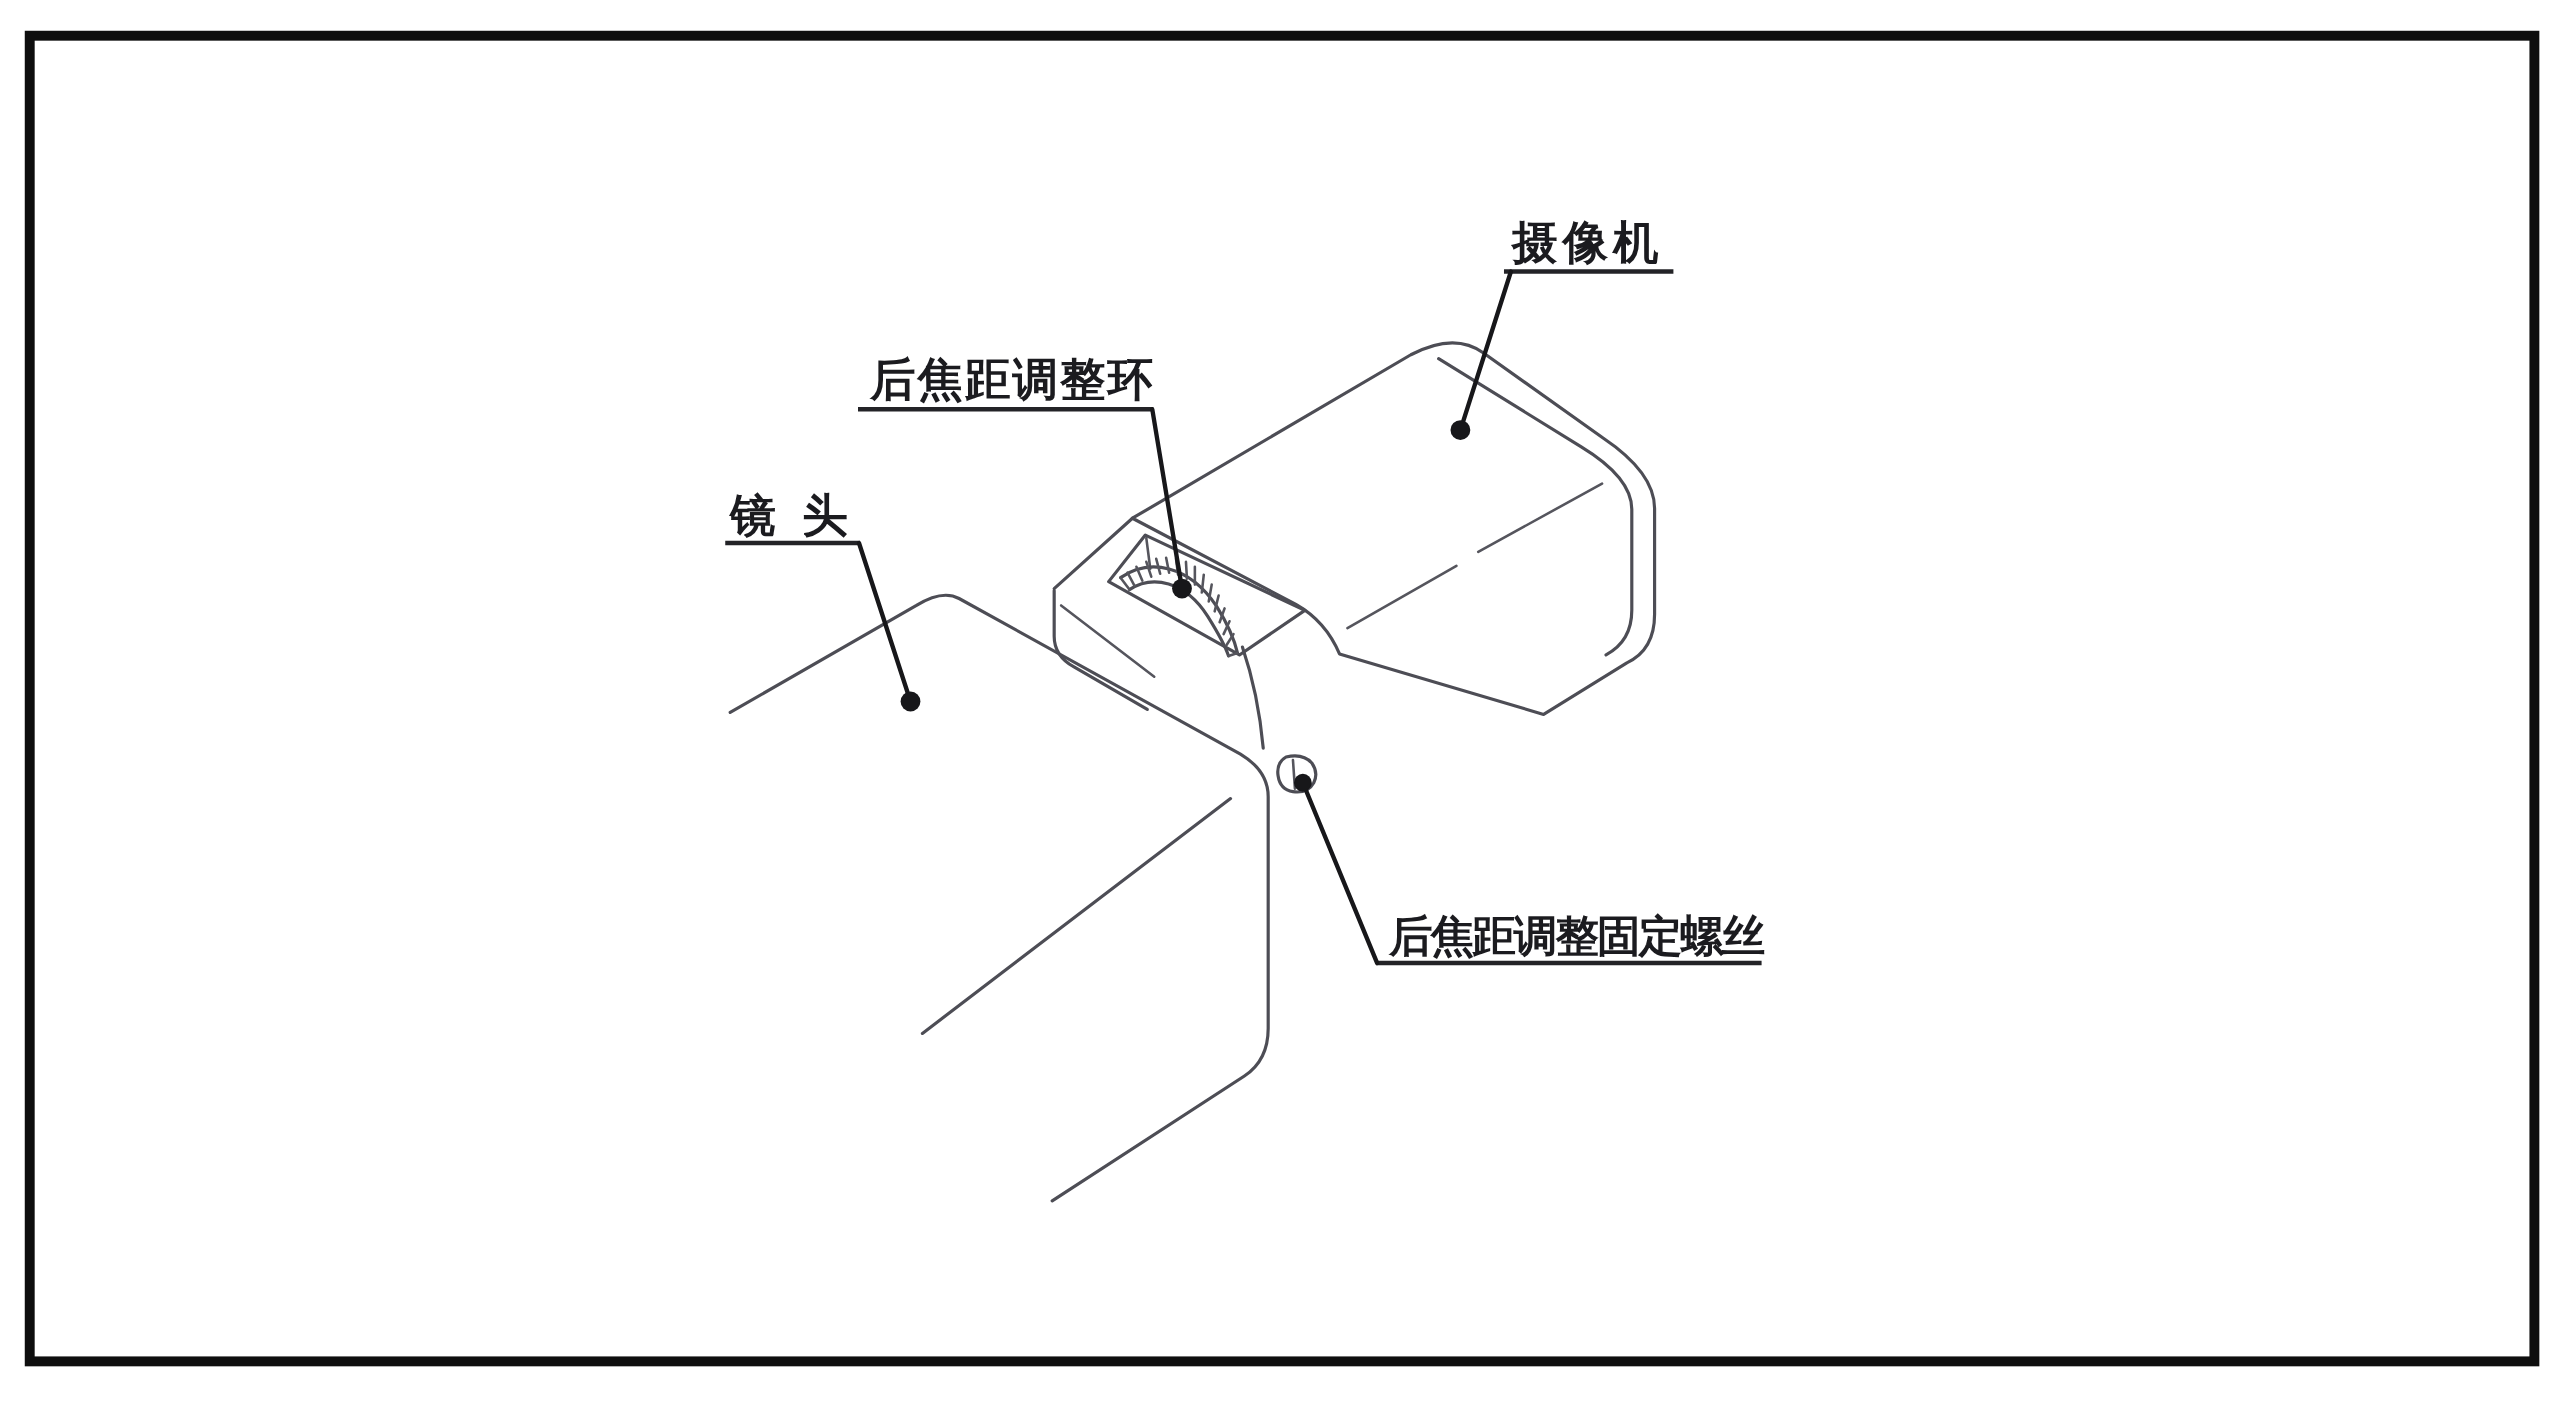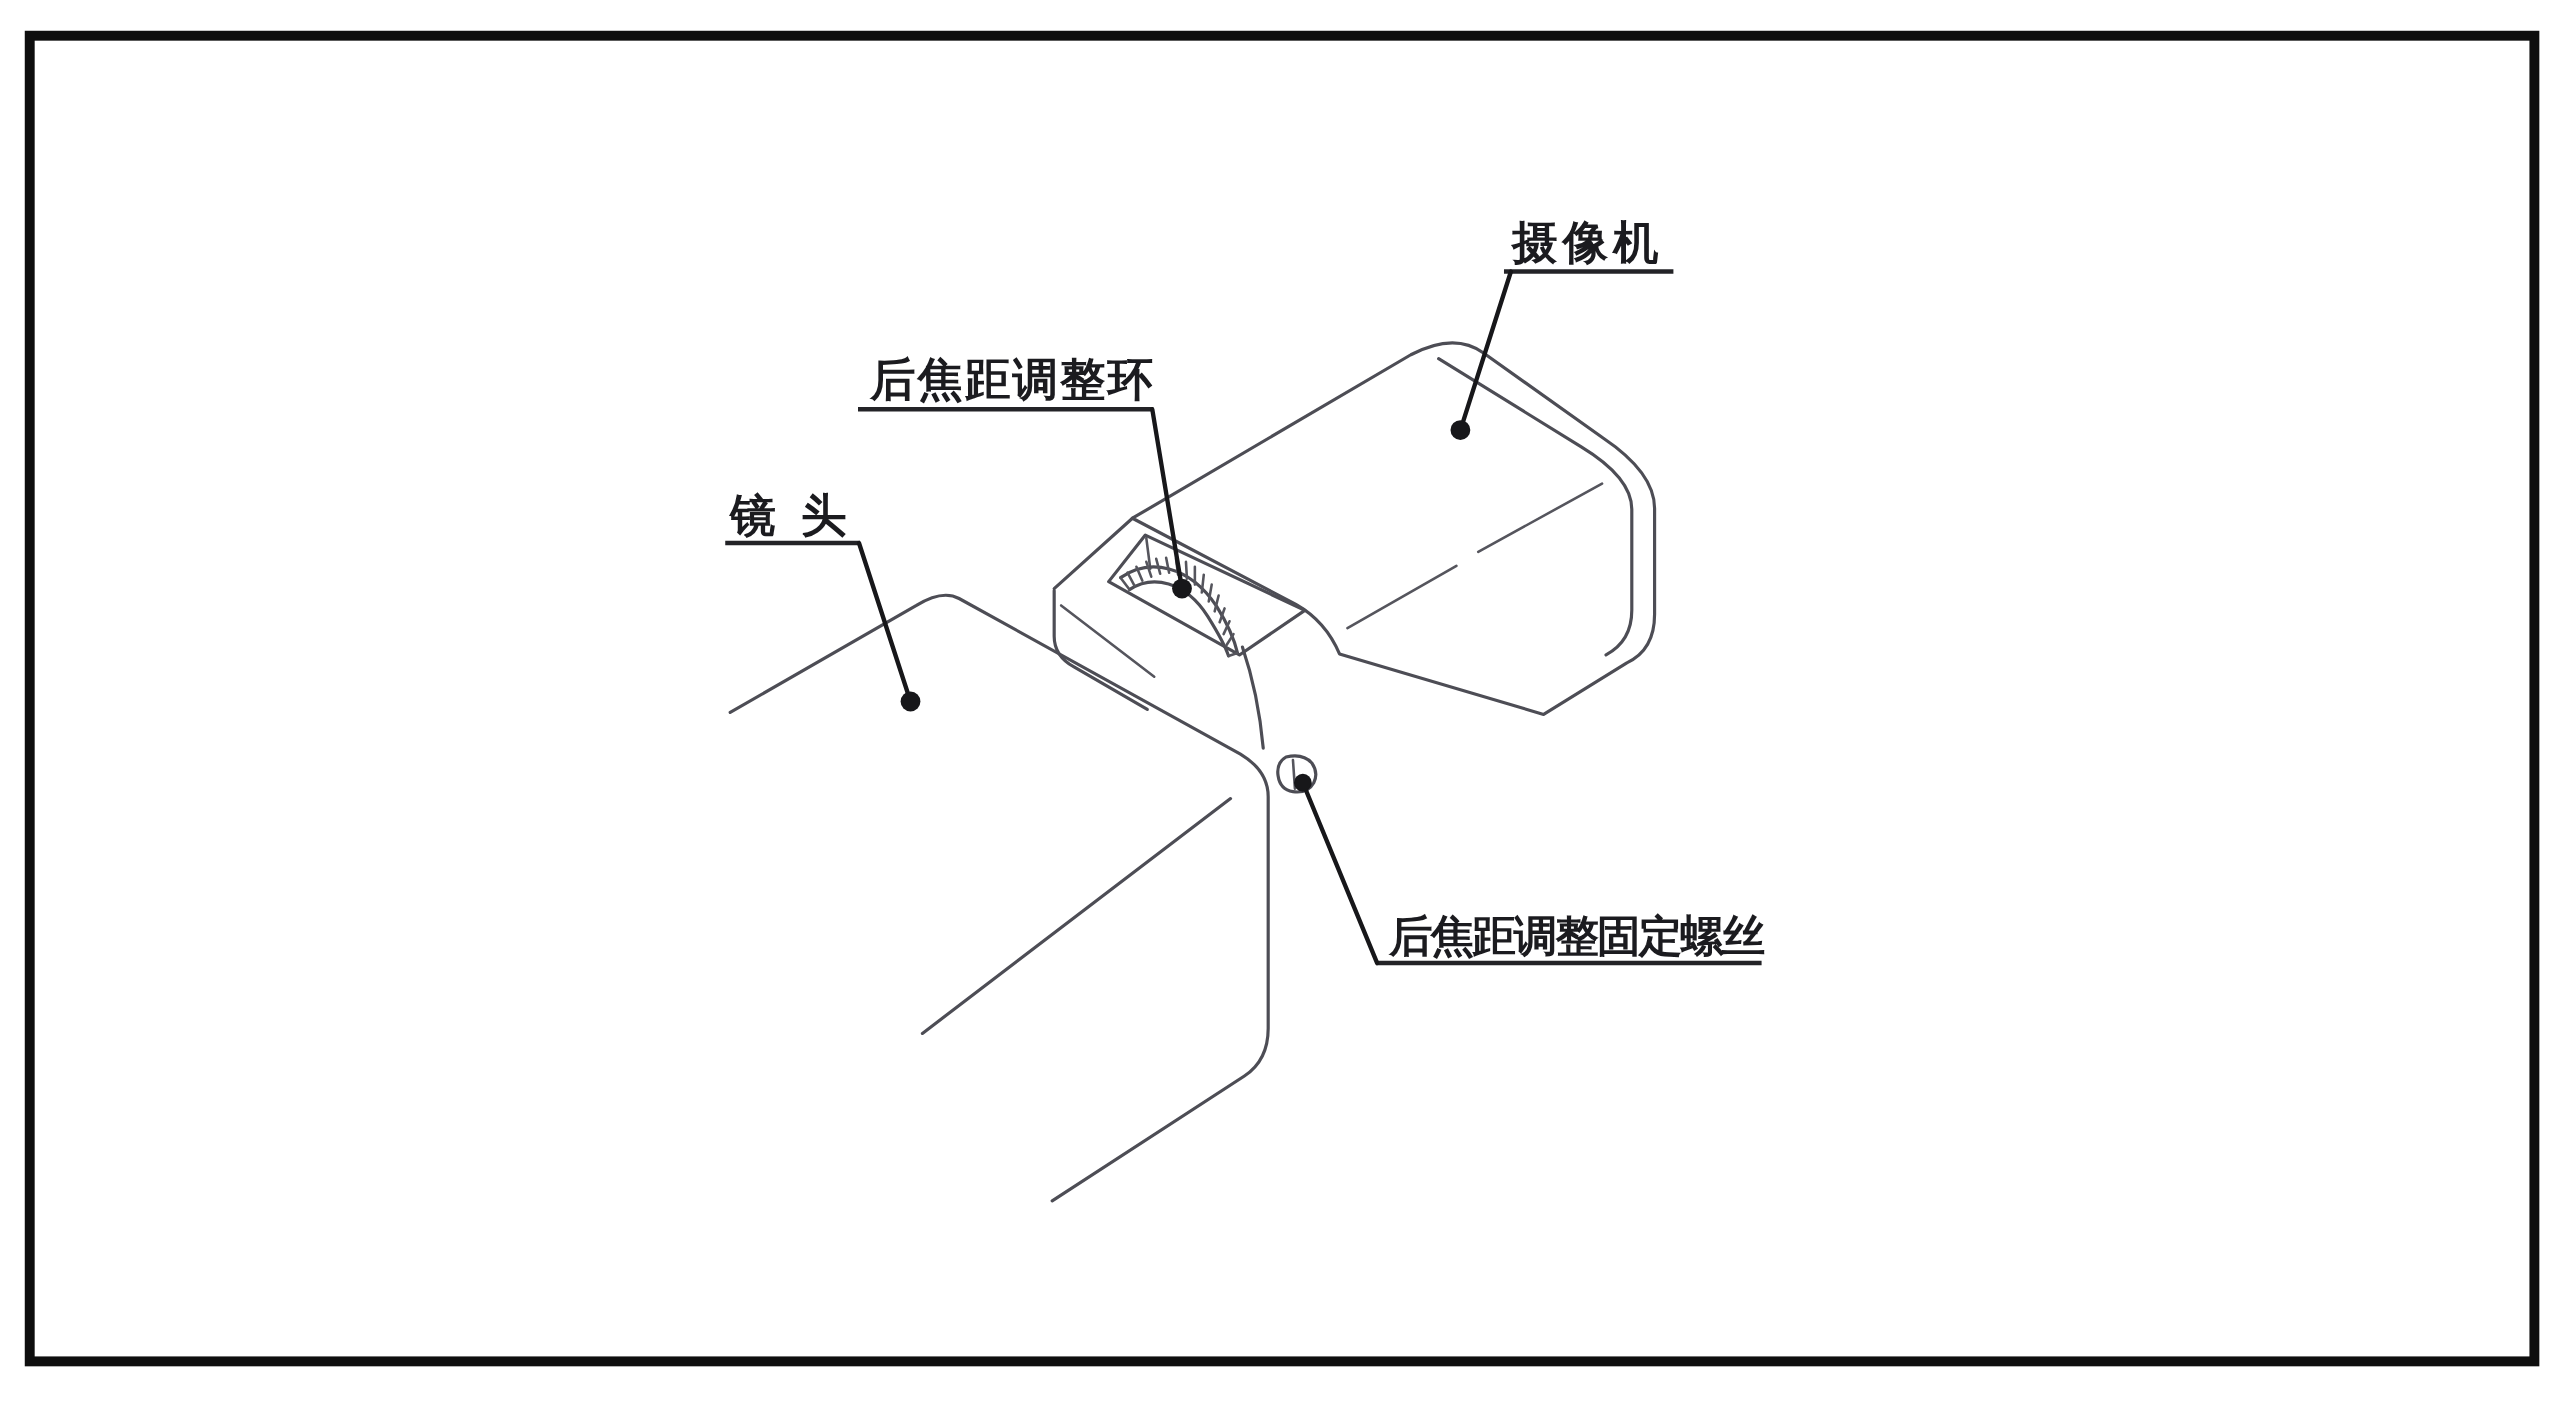--- a/index.html
+++ b/index.html
@@ -1,17 +1,17 @@
 <!DOCTYPE html>
 <html><head>
 <meta charset="utf-8">
 <style>
   html,body{margin:0;padding:0;background:#ffffff;}
   .stage{position:relative;width:2576px;height:1407px;background:#ffffff;
-         font-family:Liberation Serif, serif;overflow:hidden;}
+         font-family:Liberation Sans, sans-serif;overflow:hidden;}
   svg{position:absolute;left:0;top:0;}
   text{fill:#1b1b1f;font-weight:600;}
   .lbl{font-size:46px;}
   .lbl-small{font-size:44px;letter-spacing:-2px;}
   .draw{stroke:#4d4d55;stroke-width:3.2;fill:none;stroke-linecap:round;stroke-linejoin:round;}
   .draw-thin{stroke:#55555d;stroke-width:2.6;fill:none;stroke-linecap:round;}
   .leader{stroke:#17171a;stroke-width:4.4;fill:none;stroke-linecap:round;}
   .underline{stroke:#232327;stroke-width:4.6;fill:none;stroke-linecap:butt;}
   .dot{fill:#17171a;stroke:none;}
 </style>

